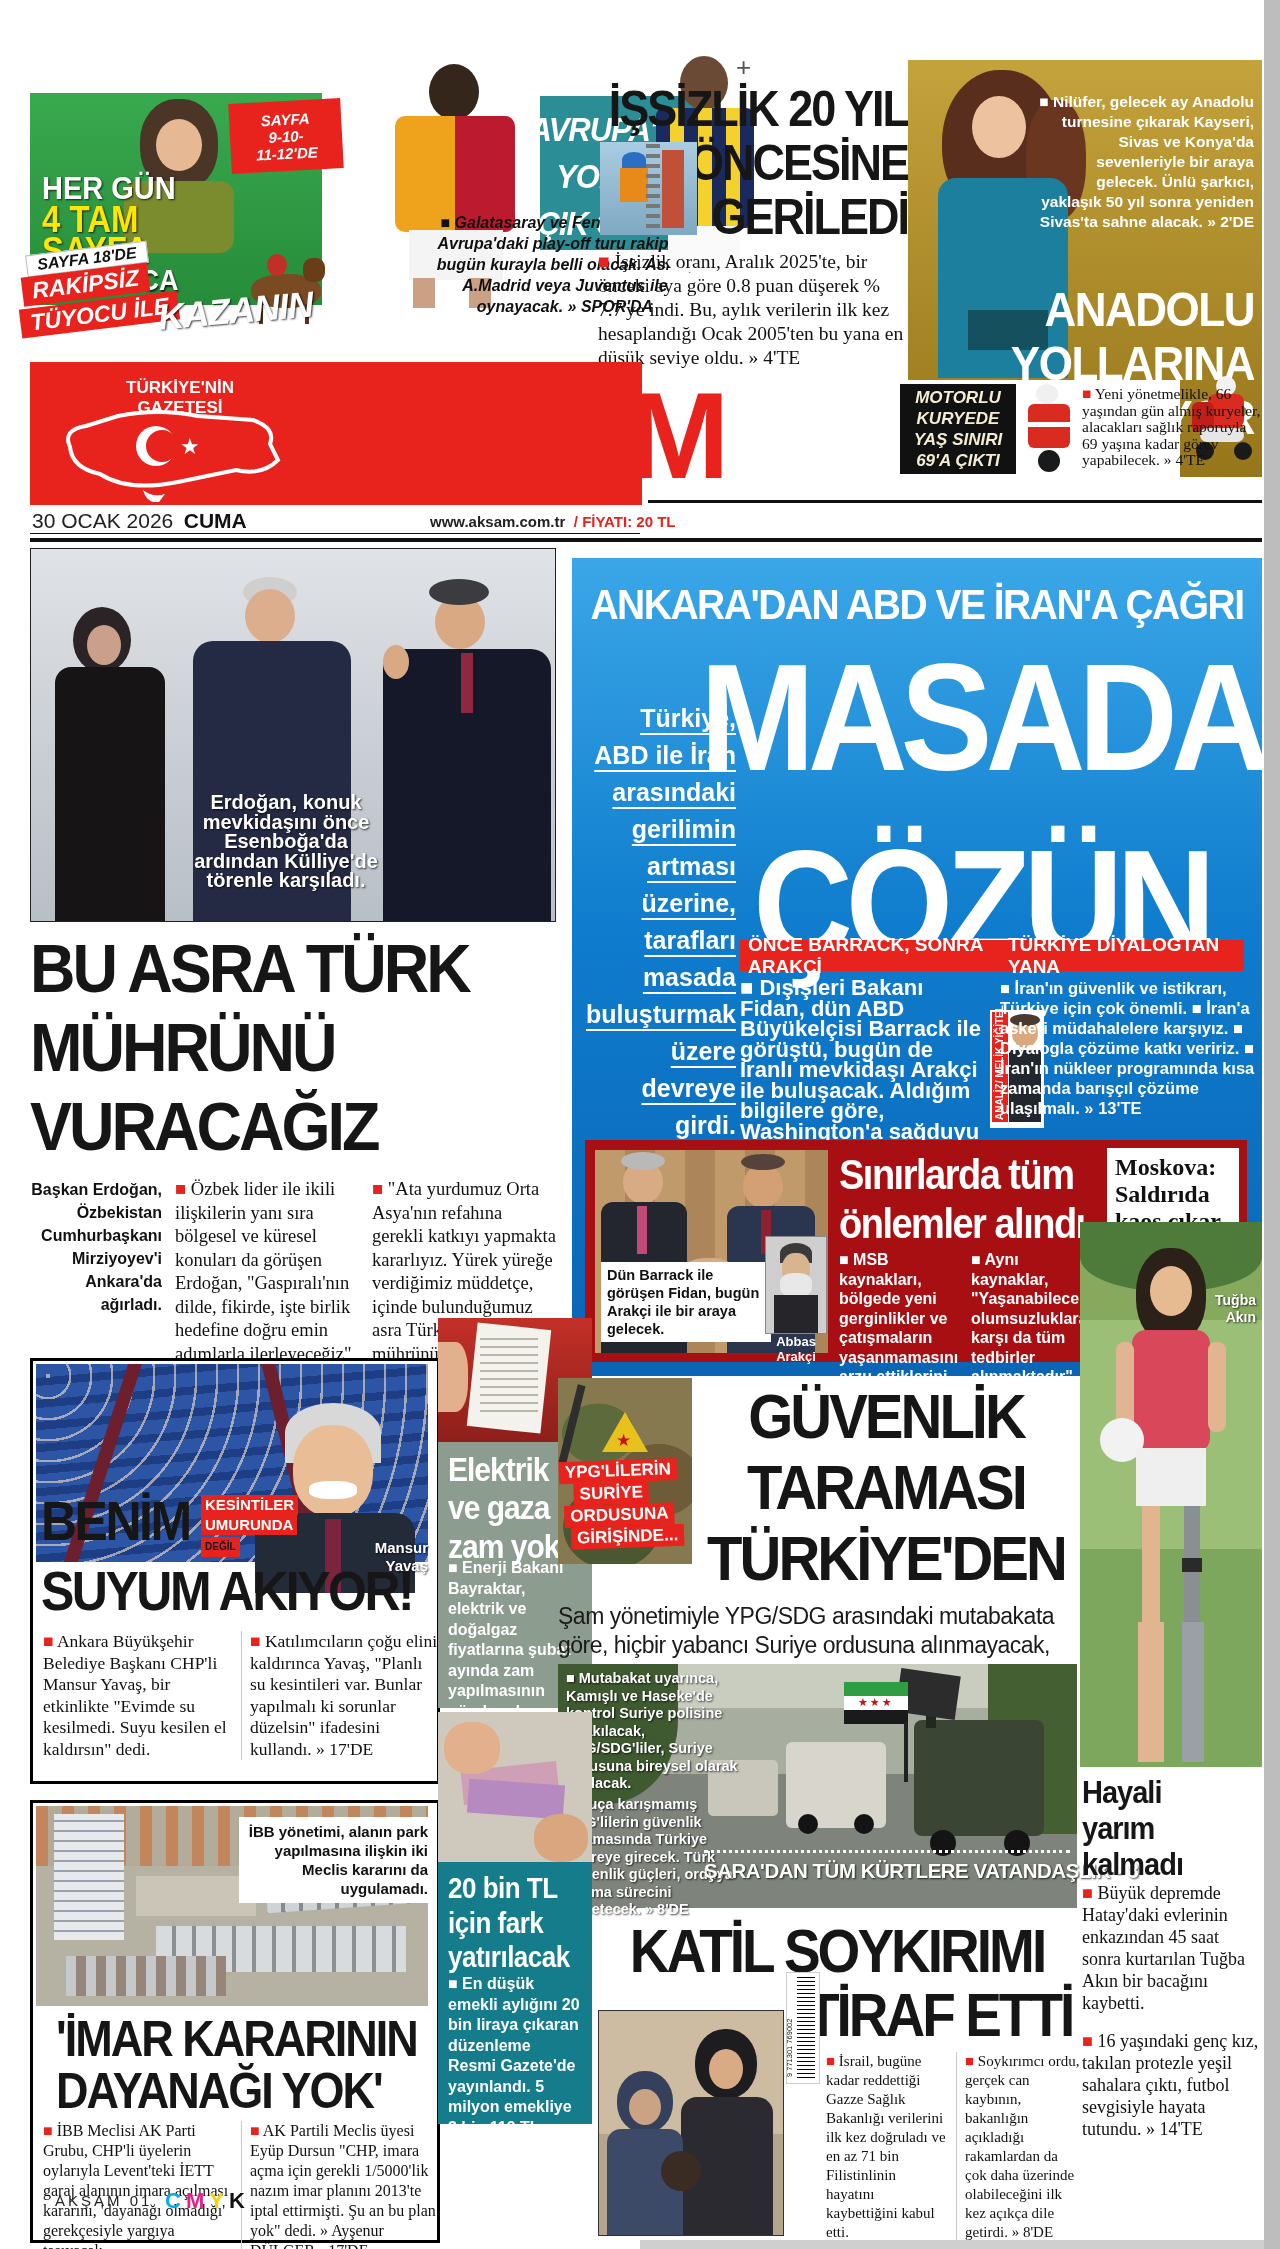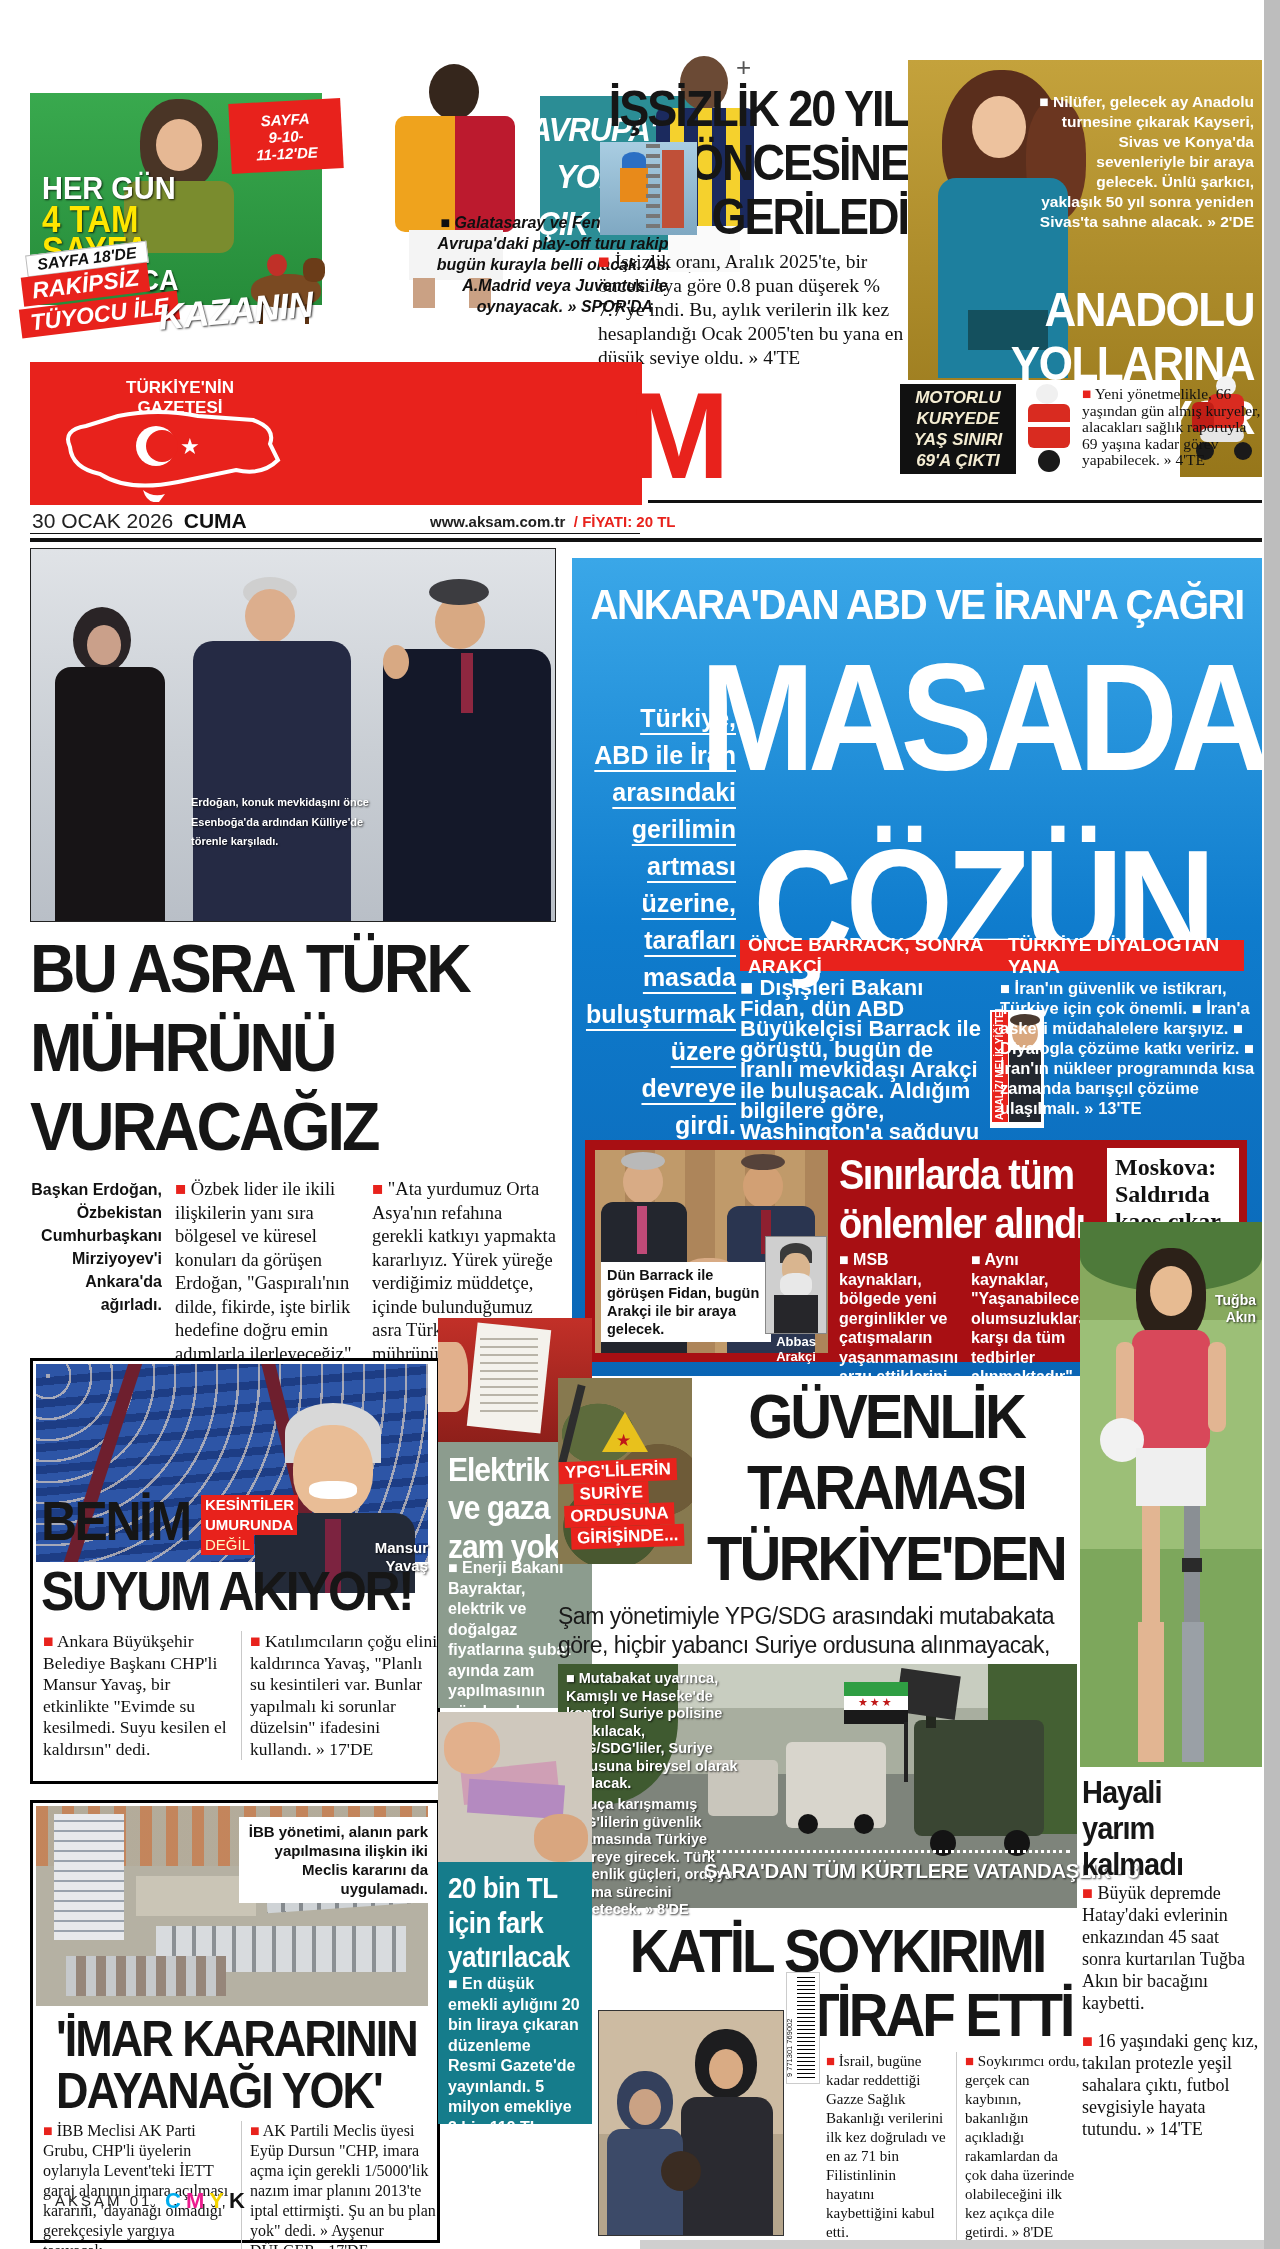--- a/index.html
+++ b/index.html
@@ -170,21 +170,21 @@
   <div class="d" style="left:56px;top:76px;width:34px;height:40px;border-radius:50%;background:#caa08a"></div>
   <div class="d" style="left:24px;top:118px;width:110px;height:254px;border-radius:16px 16px 0 0;background:#171416"></div>
   <div class="d" style="left:212px;top:28px;width:54px;height:30px;border-radius:50%;background:#cfcfcf"></div>
   <div class="d" style="left:214px;top:40px;width:50px;height:54px;border-radius:50%;background:#dcae8d"></div>
   <div class="d" style="left:162px;top:92px;width:158px;height:280px;border-radius:20px 20px 0 0;background:#252a44"></div>
   <div class="d" style="left:404px;top:46px;width:50px;height:54px;border-radius:50%;background:#d8a983"></div>
   <div class="d" style="left:398px;top:30px;width:60px;height:26px;border-radius:50%;background:#3c3c40"></div>
   <div class="d" style="left:352px;top:100px;width:168px;height:272px;border-radius:20px 20px 0 0;background:#141829"></div>
   <div class="d" style="left:352px;top:96px;width:26px;height:34px;border-radius:50%;background:#d8a983"></div>
   <div class="d" style="left:430px;top:104px;width:12px;height:60px;background:#8e2740"></div>
-  <div class="abs wb sh" style="left:160px;top:244px;width:190px;font-size:11px;line-height:19.5px">Erdoğan, konuk mevkidaşını önce Esenboğa'da ardından Külliye'de törenle karşıladı.</div>
+  <div class="abs wb sh" style="left:160px;top:244px;width:190px;text-align:center;font-size:20px;line-height:19.5px">Erdoğan, konuk mevkidaşını önce Esenboğa'da ardından Külliye'de törenle karşıladı.</div>
 </div>
 
 <div class="abs hl condL" style="left:30px;top:928px;width:528px;font-size:63px;line-height:72px;letter-spacing:-3px">BU ASRA TÜRK MÜHRÜNÜ VURACAĞIZ</div>
 
 <div class="abs" style="left:28px;top:1178px;width:134px;text-align:right;font-weight:bold;font-size:16px;line-height:23px;color:#111">Başkan Erdoğan, Özbekistan Cumhurbaşkanı Mirziyoyev'i Ankara'da ağırladı.</div>
 <div class="abs serif" style="left:175px;top:1178px;width:185px;font-size:18.5px;line-height:23.5px;color:#111">
   <span class="bullet">■ </span><span>Özbek lider ile ikili ilişkilerin yanı sıra bölgesel ve küresel konuları da görüşen Erdoğan, "Gaspıralı'nın dilde, fikirde, işte birlik hedefine doğru emin adımlarla ilerleyeceğiz" dedi:</span>
 </div>
 <div class="abs serif" style="left:372px;top:1178px;width:185px;font-size:18.5px;line-height:23.5px;color:#111">
   <span class="bullet">■ </span><span>"Ata yurdumuz Orta Asya'nın refahına gerekli katkıyı yapmakta kararlıyız. Yürek yüreğe verdiğimiz müddetçe, içinde bulunduğumuz asra Türk Dünyası'nın mührünü vuracağımızdan eminiz." » 13'TE</span>
@@ -250,21 +250,21 @@
   <div class="ph" style="left:200px;top:40px;width:198px;height:192px;background:transparent">
     <div class="d" style="left:52px;top:2px;width:96px;height:60px;border-radius:50% 50% 0 0;background:#d8d8d8"></div>
     <div class="d" style="left:60px;top:24px;width:80px;height:92px;border-radius:46%;background:#e9bd96"></div>
     <div class="d" style="left:76px;top:80px;width:48px;height:18px;border-radius:40%;background:#fff"></div>
     <div class="d" style="left:22px;top:112px;width:160px;height:80px;border-radius:20px 20px 0 0;background:#232a38"></div>
     <div class="d" style="left:92px;top:118px;width:16px;height:74px;background:#7c2340"></div>
   </div>
   <div class="abs" style="left:168px;top:134px;line-height:20px">
     <span style="display:inline-block;background:#e8221c;color:#fff;font-weight:bold;font-size:15px;padding:0 4px">KESİNTİLER</span><br>
     <span style="display:inline-block;background:#e8221c;color:#fff;font-weight:bold;font-size:15px;padding:0 4px">UMURUNDA</span><br>
-    <span style="display:inline-block;background:#e8221c;color:#fef9c3;font-weight:normal;font-size:15px;padding:0 4px">DEĞİL</span>
+    <span style="display:inline-block;background:#e8221c;color:#0f172a;font-weight:bold;font-size:10px;padding:0 4px">DEĞİL</span>
   </div>
   <div class="abs wb sh" style="left:310px;top:178px;width:85px;text-align:right;font-size:15px;line-height:18px">
     <div>Mansur</div>
     <div>Yavaş</div>
   </div>
   <div class="abs hl nw condL" style="left:8px;top:128px;font-size:50px;letter-spacing:-2.5px">BENİM</div>
   <div class="abs hl nw condL" style="left:8px;top:198px;font-size:50px;letter-spacing:-2.5px">SUYUM AKIYOR!</div>
   <div class="abs serif" style="left:10px;top:270px;width:186px;font-size:17.5px;line-height:21.5px;color:#111">
     <span class="bullet">■ </span><span>Ankara Büyükşehir Belediye Başkanı CHP'li Mansur Yavaş, bir etkinlikte "Evimde su kesilmedi. Suyu kesilen el kaldırsın" dedi.</span>
   </div>

